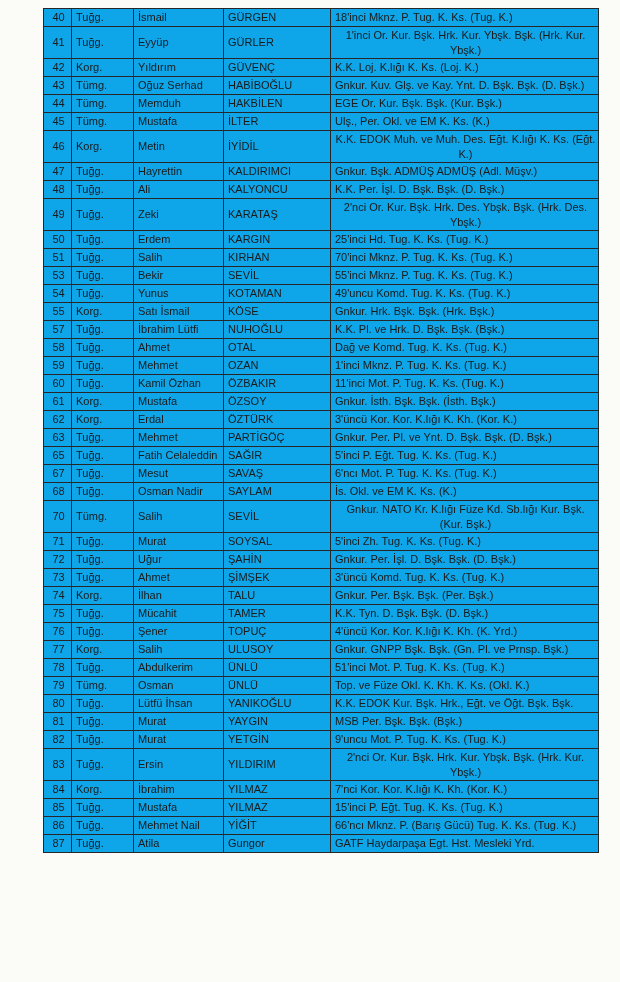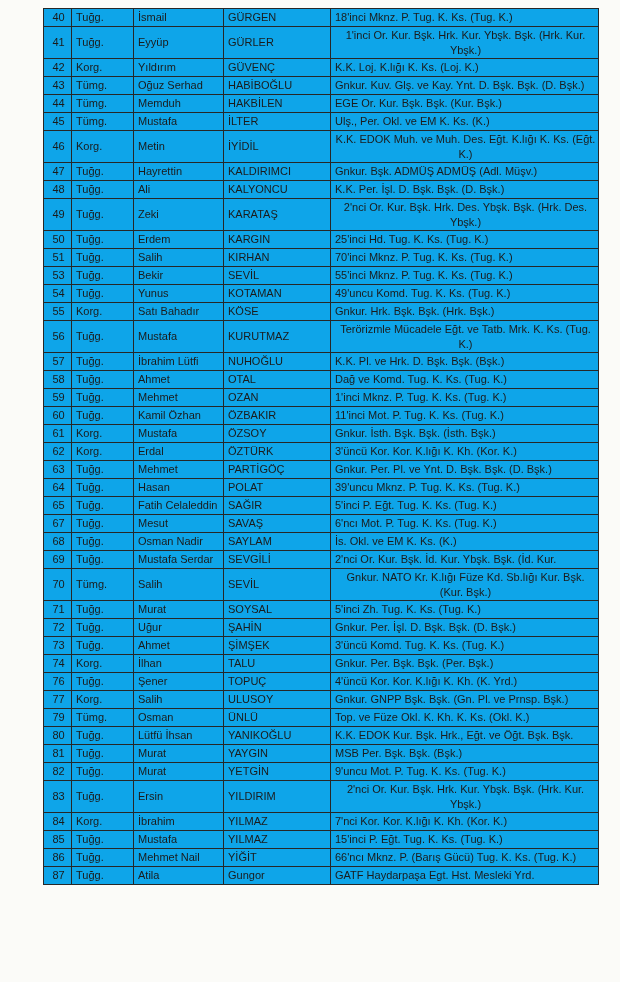--- a/index.html
+++ b/index.html
@@ -154,30 +154,23 @@
         <tr>
       <td class="num">54</td>
       <td class="rank">Tuğg.</td>
       <td class="fn">Yunus</td>
       <td class="sn">KOTAMAN</td>
       <td class="duty">49'uncu Komd. Tug. K. Ks. (Tug. K.)</td>
     </tr>
         <tr>
       <td class="num">55</td>
       <td class="rank">Korg.</td>
-      <td class="fn">Satı Bahadır</td>
+      <td class="fn">Satı İsmail</td>
       <td class="sn">KÖSE</td>
       <td class="duty">Gnkur. Hrk. Bşk. Bşk. (Hrk. Bşk.)</td>
-    </tr>
-        <tr class="two">
-      <td class="num">56</td>
-      <td class="rank">Tuğg.</td>
-      <td class="fn">Mustafa</td>
-      <td class="sn">KURUTMAZ</td>
-      <td class="duty">Terörizmle Mücadele Eğt. ve Tatb. Mrk. K. Ks. (Tug. K.)</td>
     </tr>
         <tr>
       <td class="num">57</td>
       <td class="rank">Tuğg.</td>
       <td class="fn">İbrahim Lütfi</td>
       <td class="sn">NUHOĞLU</td>
       <td class="duty">K.K. Pl. ve Hrk. D. Bşk. Bşk. (Bşk.)</td>
     </tr>
         <tr>
       <td class="num">58</td>
@@ -215,54 +208,40 @@
       <td class="duty">3'üncü Kor. Kor. K.lığı K. Kh. (Kor. K.)</td>
     </tr>
         <tr>
       <td class="num">63</td>
       <td class="rank">Tuğg.</td>
       <td class="fn">Mehmet</td>
       <td class="sn">PARTİGÖÇ</td>
       <td class="duty">Gnkur. Per. Pl. ve Ynt. D. Bşk. Bşk. (D. Bşk.)</td>
     </tr>
         <tr>
-      <td class="num">64</td>
-      <td class="rank">Tuğg.</td>
-      <td class="fn">Hasan</td>
-      <td class="sn">POLAT</td>
-      <td class="duty">39'uncu Mknz. P. Tug. K. Ks. (Tug. K.)</td>
-    </tr>
-        <tr>
       <td class="num">65</td>
       <td class="rank">Tuğg.</td>
       <td class="fn">Fatih Celaleddin</td>
       <td class="sn">SAĞIR</td>
       <td class="duty">5'inci P. Eğt. Tug. K. Ks. (Tug. K.)</td>
     </tr>
         <tr>
       <td class="num">67</td>
       <td class="rank">Tuğg.</td>
       <td class="fn">Mesut</td>
       <td class="sn">SAVAŞ</td>
       <td class="duty">6'ncı Mot. P. Tug. K. Ks. (Tug. K.)</td>
     </tr>
         <tr>
       <td class="num">68</td>
       <td class="rank">Tuğg.</td>
       <td class="fn">Osman Nadir</td>
       <td class="sn">SAYLAM</td>
       <td class="duty">İs. Okl. ve EM K. Ks. (K.)</td>
     </tr>
-        <tr>
-      <td class="num">69</td>
-      <td class="rank">Tuğg.</td>
-      <td class="fn">Mustafa Serdar</td>
-      <td class="sn">SEVGİLİ</td>
-      <td class="duty">2'nci Or. Kur. Bşk. İd. Kur. Ybşk. Bşk. (İd. Kur.</td>
-    </tr>
         <tr class="two">
       <td class="num">70</td>
       <td class="rank">Tümg.</td>
       <td class="fn">Salih</td>
       <td class="sn">SEVİL</td>
       <td class="duty">Gnkur. NATO Kr. K.lığı Füze Kd. Sb.lığı Kur. Bşk. (Kur. Bşk.)</td>
     </tr>
         <tr>
       <td class="num">71</td>
       <td class="rank">Tuğg.</td>
@@ -285,32 +264,46 @@
       <td class="duty">3'üncü Komd. Tug. K. Ks. (Tug. K.)</td>
     </tr>
         <tr>
       <td class="num">74</td>
       <td class="rank">Korg.</td>
       <td class="fn">İlhan</td>
       <td class="sn">TALU</td>
       <td class="duty">Gnkur. Per. Bşk. Bşk. (Per. Bşk.)</td>
     </tr>
         <tr>
+      <td class="num">75</td>
+      <td class="rank">Tuğg.</td>
+      <td class="fn">Mücahit</td>
+      <td class="sn">TAMER</td>
+      <td class="duty">K.K. Tyn. D. Bşk. Bşk. (D. Bşk.)</td>
+    </tr>
+        <tr>
       <td class="num">76</td>
       <td class="rank">Tuğg.</td>
       <td class="fn">Şener</td>
       <td class="sn">TOPUÇ</td>
       <td class="duty">4'üncü Kor. Kor. K.lığı K. Kh. (K. Yrd.)</td>
     </tr>
         <tr>
       <td class="num">77</td>
       <td class="rank">Korg.</td>
       <td class="fn">Salih</td>
       <td class="sn">ULUSOY</td>
       <td class="duty">Gnkur. GNPP Bşk. Bşk. (Gn. Pl. ve Prnsp. Bşk.)</td>
+    </tr>
+        <tr>
+      <td class="num">78</td>
+      <td class="rank">Tuğg.</td>
+      <td class="fn">Abdulkerim</td>
+      <td class="sn">ÜNLÜ</td>
+      <td class="duty">51'inci Mot. P. Tug. K. Ks. (Tug. K.)</td>
     </tr>
         <tr>
       <td class="num">79</td>
       <td class="rank">Tümg.</td>
       <td class="fn">Osman</td>
       <td class="sn">ÜNLÜ</td>
       <td class="duty">Top. ve Füze Okl. K. Kh. K. Ks. (Okl. K.)</td>
     </tr>
         <tr>
       <td class="num">80</td>

